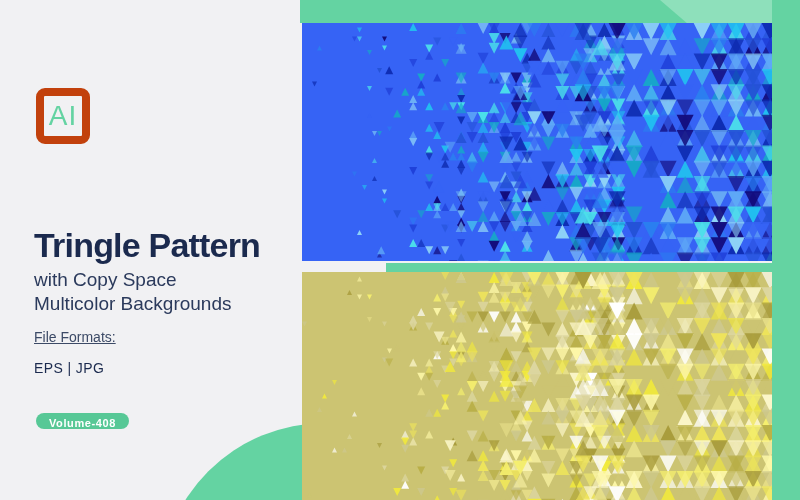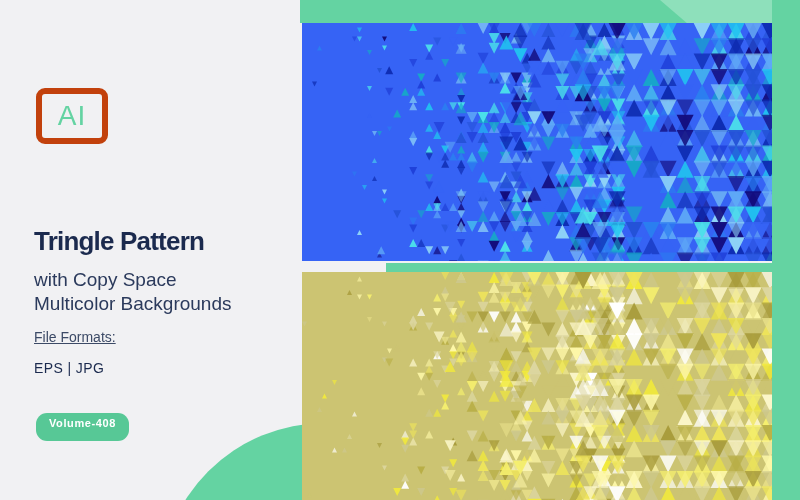--- a/index.html
+++ b/index.html
@@ -87,23 +87,23 @@
     top: 0;
     width: 100%;
     height: 100%;
   }
 
   
   .ai-badge {
     position: absolute;
     left: 36px;
     top: 88px;
-    width: 72px;
+    width: 54px;
     height: 56px;
-    border: 6px solid #c2410c;
+    border: 8px solid #c2410c;
     border-radius: 9px;
     box-sizing: border-box;
     display: flex;
     align-items: center;
     justify-content: center;
   }
   .ai-badge span {
     color: #64d3a2;
     font-size: 28px;
     letter-spacing: 1px;
@@ -118,21 +118,21 @@
     font-size: 62px;
     font-weight: 700;
     color: #1b2a4e;
     letter-spacing: -2px;
     line-height: 1;
   }
   .headline {
     position: absolute;
     left: 34px;
     top: 228px;
-    font-size: 26px;
+    font-size: 34px;
     font-weight: 700;
     color: #1b2a4e;
     letter-spacing: -0.8px;
     line-height: 1.05;
     white-space: nowrap;
   }
   .subline {
     position: absolute;
     left: 34px;
     top: 268px;
@@ -156,21 +156,21 @@
     top: 360px;
     font-size: 14px;
     color: #1b2a4e;
     font-weight: 400;
     letter-spacing: 0.4px;
   }
   .volume-pill {
     position: absolute;
     left: 36px;
     top: 413px;
-    padding: 4px 13px 12px 13px;
+    padding: 4px 13px 0 13px;
     background: #57c896;
     border-radius: 11px;
     color: #ffffff;
     font-size: 11px;
     font-weight: 700;
     letter-spacing: 0.6px;
   }
 </style>
 </head>
 <body>

